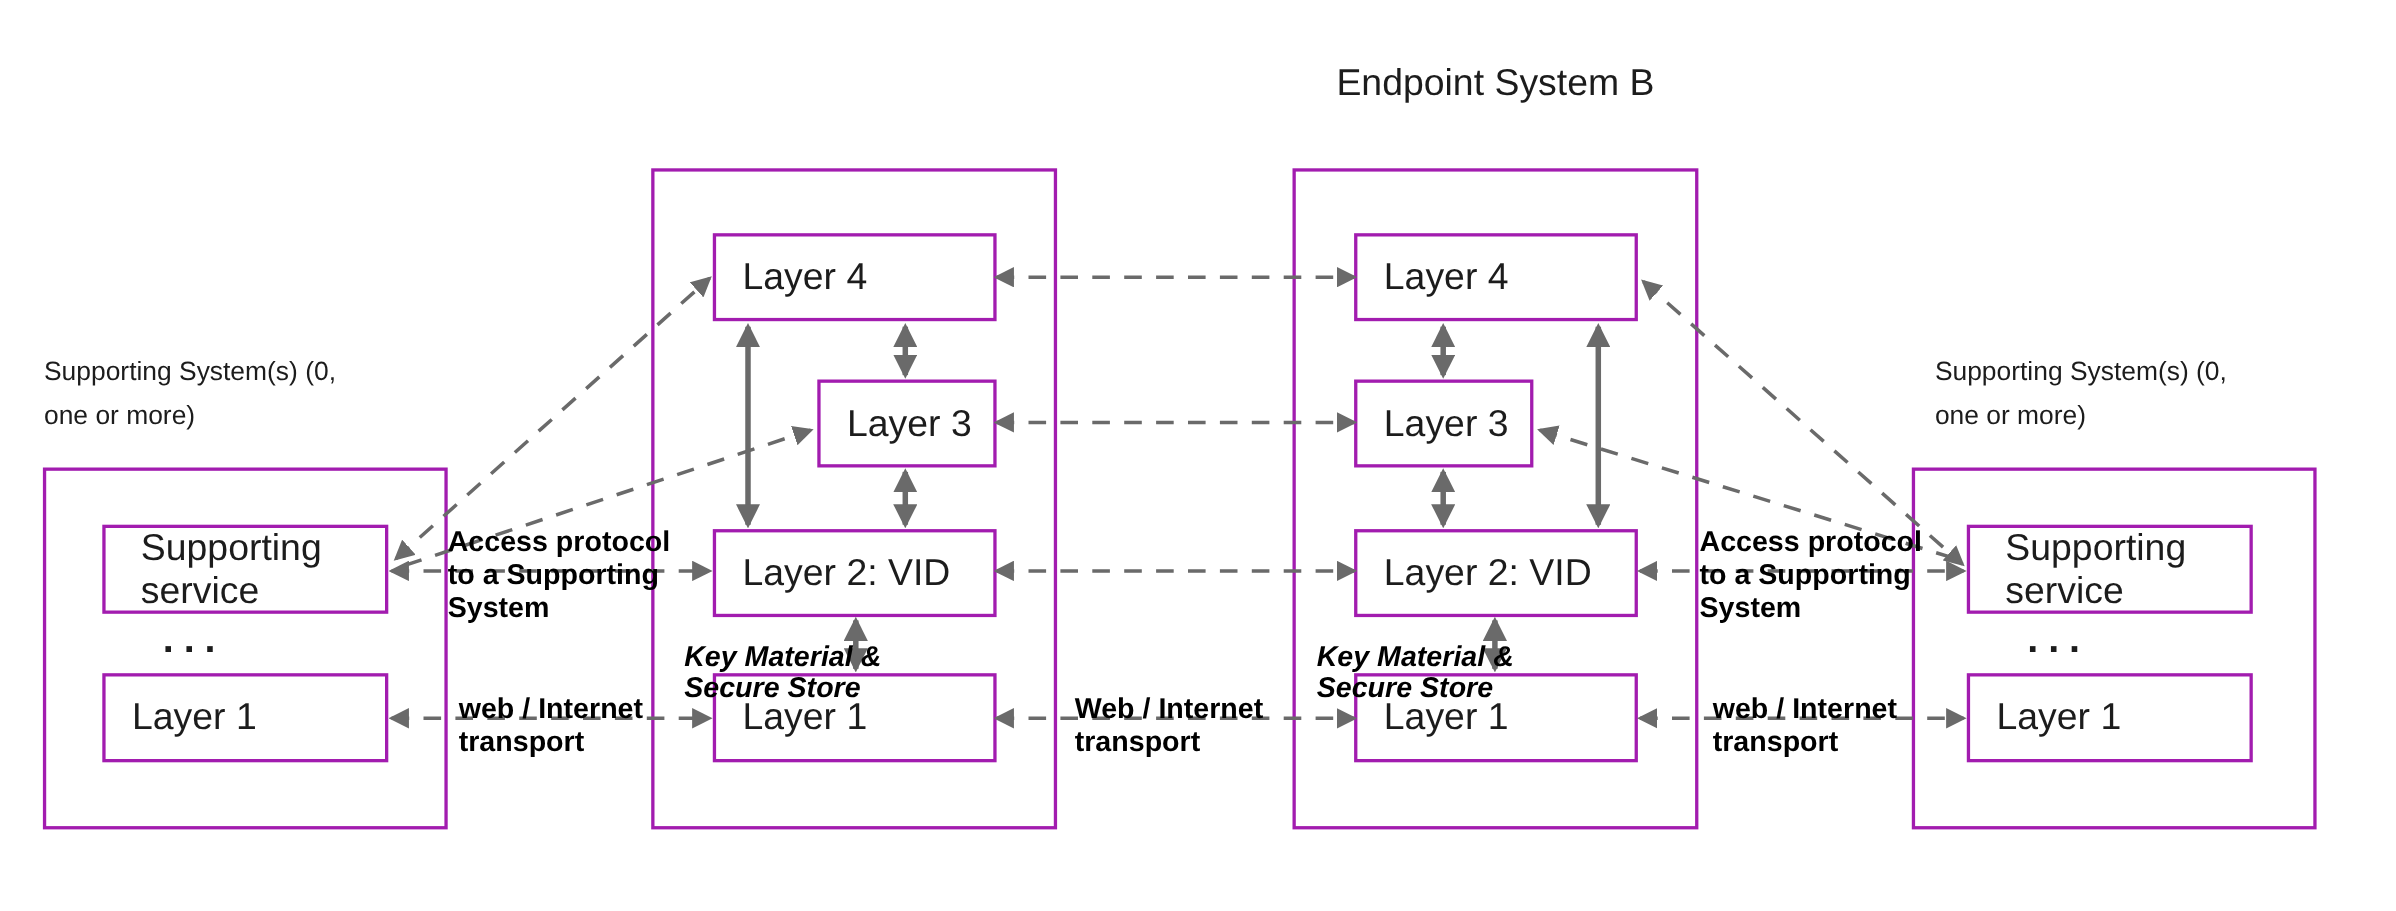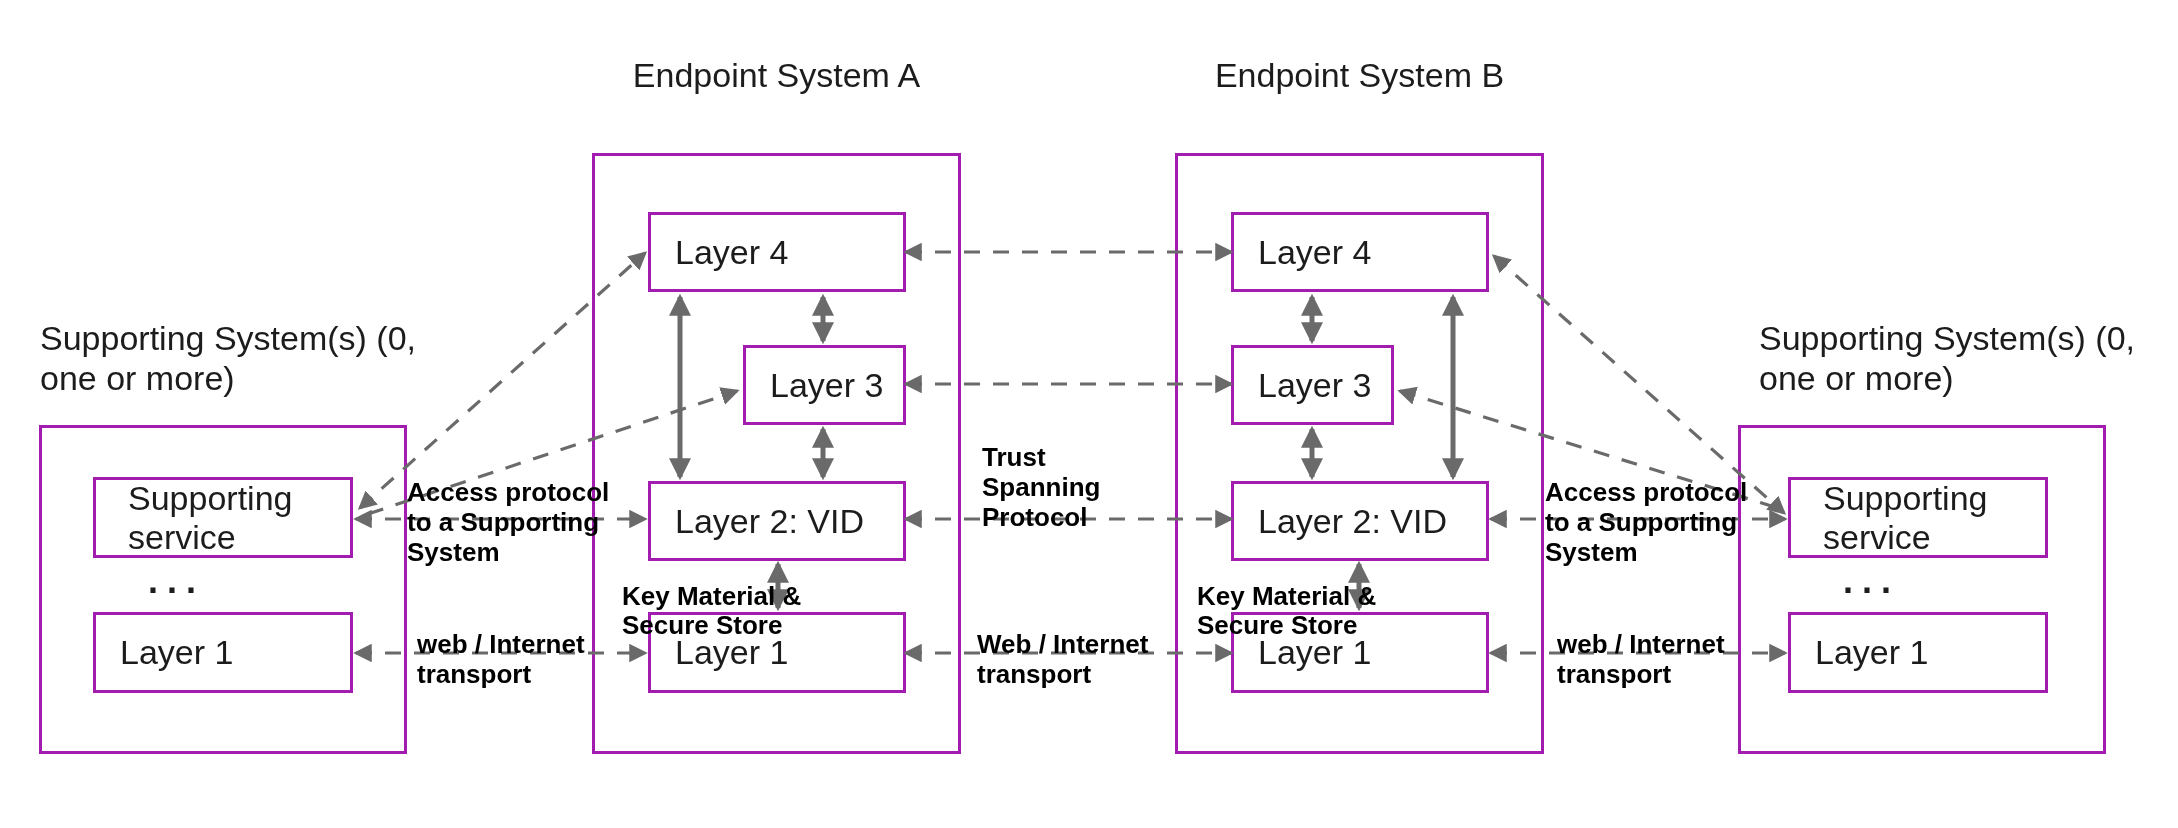--- a/index.html
+++ b/index.html
@@ -5,33 +5,32 @@
   html,body{margin:0;padding:0;background:#ffffff;}
   .canvas{
     position:relative;width:2178px;height:828px;background:#ffffff;
     font-family:"Liberation Sans","DejaVu Sans",sans-serif;color:#111;overflow:hidden;
   }
   .box{position:absolute;border:3px solid #a21caf;background:#ffffff;box-sizing:border-box;}
   .layerbox{display:flex;align-items:center;font-size:34px;color:#1c1c1c;padding-left:24px;}
   .servicebox{display:flex;align-items:center;font-size:34px;color:#1c1c1c;padding-left:32px;line-height:39px;}
   .outer{background:transparent;}
   .title{position:absolute;font-size:34px;color:#1c1c1c;text-align:center;}
-  .sstitle{position:absolute;font-size:34px;color:#1c1c1c;line-height:40px;white-space:pre;}
+  .sstitle{position:absolute;font-size:24px;color:#1c1c1c;line-height:40px;white-space:pre;}
   .ann{position:absolute;font-weight:bold;font-size:26px;line-height:30px;color:#000;white-space:pre;}
-  .ann29{line-height:29px;}
+  .ann29{line-height:29px;font-style:italic;}
   .ellipsis{position:absolute;font-size:36px;font-weight:bold;color:#1c1c1c;letter-spacing:9px;}
   svg.connectors{position:absolute;left:0;top:0;z-index:5;}
   .lbl{position:absolute;z-index:6;}
 </style>
 </head>
 <body>
 
 <div class="canvas">
 
-  <div class="title" style="left:592px;top:56px;width:369px;">Endpoint System A</div>
   <div class="title" style="left:1175px;top:56px;width:369px;">Endpoint System B</div>
 
   <div class="sstitle" style="left:40px;top:318px;"><span>Supporting System(s) (0,</span><br><span>one or more)</span></div>
   <div class="sstitle" style="left:1759px;top:318px;"><span>Supporting System(s) (0,</span><br><span>one or more)</span></div>
 
   <div class="box outer" style="left:39px;top:425px;width:368px;height:329px;"></div>
   <div class="box outer" style="left:592px;top:153px;width:369px;height:601px;"></div>
   <div class="box outer" style="left:1175px;top:153px;width:369px;height:601px;"></div>
   <div class="box outer" style="left:1738px;top:425px;width:368px;height:329px;"></div>
 
@@ -107,21 +106,20 @@
         <line x1="1312" y1="297" x2="1312" y2="341" stroke="#6a6a6a" stroke-width="5" marker-start="url(#arrS)" marker-end="url(#arrS)"></line>
         <line x1="1312" y1="429" x2="1312" y2="477" stroke="#6a6a6a" stroke-width="5" marker-start="url(#arrS)" marker-end="url(#arrS)"></line>
         <line x1="1359" y1="564" x2="1359" y2="608" stroke="#6a6a6a" stroke-width="5" marker-start="url(#arrS)" marker-end="url(#arrS)"></line>
       </g>
   </svg>
 
   <div class="ann lbl" style="left:407px;top:477px;"><span>Access protocol</span><br><span>to a Supporting</span><br><span>System</span></div>
 
   <div class="ann lbl" style="left:1545px;top:477px;"><span>Access protocol</span><br><span>to a Supporting</span><br><span>System</span></div>
 
-  <div class="ann lbl" style="left:982px;top:442px;"><span>Trust</span><br><span>Spanning</span><br><span>Protocol</span></div>
 
   <div class="ann lbl" style="left:977px;top:629px;"><span>Web / Internet</span><br><span>transport</span></div>
 
   <div class="ann lbl" style="left:417px;top:629px;"><span>web / Internet</span><br><span>transport</span></div>
 
   <div class="ann lbl" style="left:1557px;top:629px;"><span>web / Internet</span><br><span>transport</span></div>
 
   <div class="ann ann29 lbl" style="left:622px;top:582px;"><span>Key Material &amp;</span><br><span>Secure Store</span></div>
 
   <div class="ann ann29 lbl" style="left:1197px;top:582px;"><span>Key Material &amp;</span><br><span>Secure Store</span></div>

